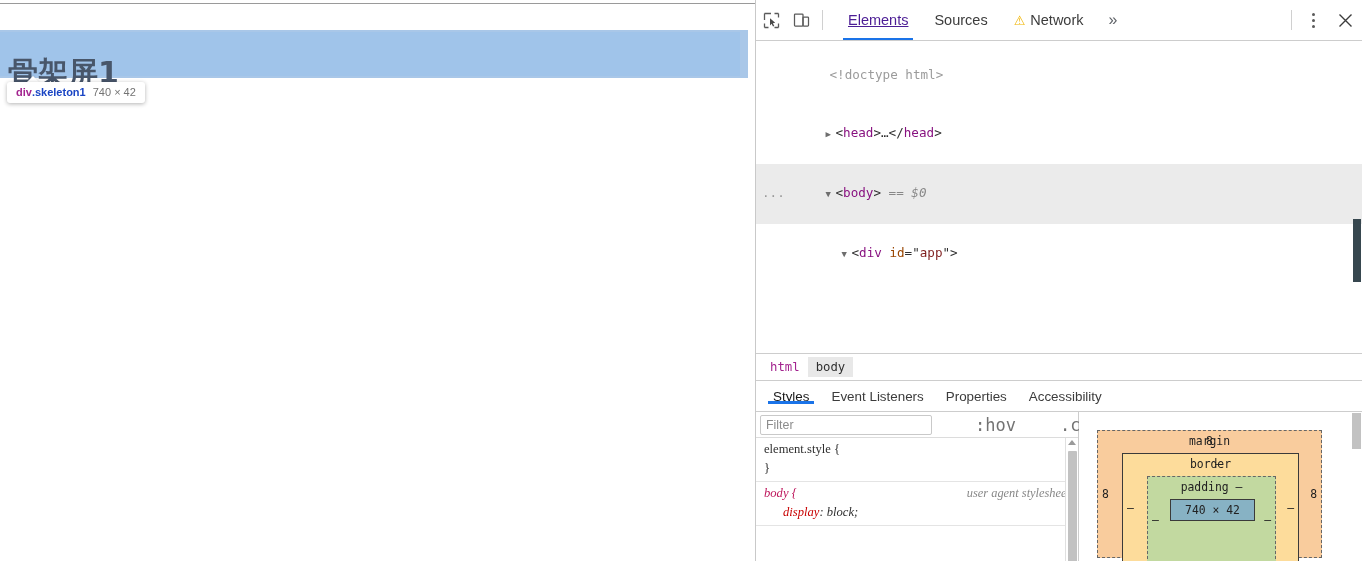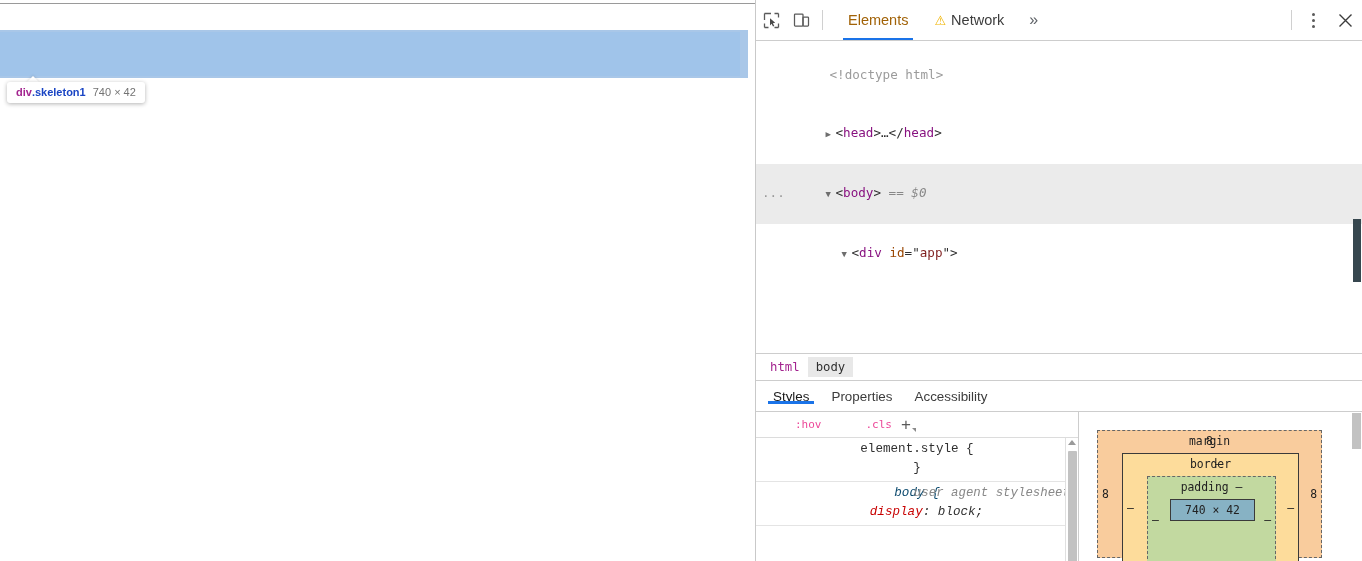--- a/index.html
+++ b/index.html
@@ -97,21 +97,21 @@
   }
   #dt-tabs { display: flex; align-items: stretch; margin-left: 6px; }
   .dt-tab {
     display: flex; align-items: center; gap: 5px;
     padding: 0 13px;
     font-size: 14.5px; color: #3c3c3c;
     position: relative;
     cursor: default;
     white-space: nowrap;
   }
-  .dt-tab.active { color: #a16207; }
+  .dt-tab.active { color: #4c1d95; text-decoration: underline; }
   .dt-tab.active::after {
     content: ""; position: absolute; left: 8px; right: 8px; bottom: 0;
     height: 2.5px; background: #1a73e8;
   }
   .dt-more { padding: 0 12px; display: flex; align-items: center; font-size: 16px; color: #5f6368; }
   #tb-right { margin-left: auto; display: flex; align-items: center; }
   .kebab-dot { width: 3px; height: 3px; border-radius: 50%; background: #5a5a5a; margin: 1.5px 0; }
 
   
   #dom-tree {
@@ -195,40 +195,39 @@
   }
   #filter-input {
     flex: 1; height: 20px; margin: 0 4px;
     border: 1px solid #c9c9c9; border-radius: 2px;
     font-size: 12.4px; padding: 0 5px; color: #6a6a6a;
     font-family: "Liberation Sans", sans-serif;
     background: #ffffff; outline: none;
   }
   #filter-input::placeholder { color: #8c8c8c; }
   .hov-btn {
-    font-family: "DejaVu Sans Mono", monospace; font-size: 11px;
-    color: #ec4899; padding: 0 5px; cursor: default; margin-left: 34px;
+    font-family: "DejaVu Sans Mono", monospace; font-size: 17px;
+    color: #737373; padding: 0 5px; cursor: default; margin-left: 34px;
   }
   .plus-btn { position: relative; padding: 0 7px 0 4px; color: #5a5a5a; font-size: 17px; line-height: 1; cursor: default; }
   .plus-btn .caret {
     position: absolute; right: 2px; bottom: 1px;
     width: 0; height: 0;
     border-left: 4px solid transparent;
     border-top: 4px solid #8a8a8a;
   }
   #rules-area {
     flex: 1; overflow: hidden; position: relative;
-    font-family: Liberation Mono, monospace;
+    font-family: Liberation Serif, serif;
     font-size: 12.6px; line-height: 19.4px;
     background: #ffffff;
-    text-align: center;
   }
   .rule-block { padding: 2px 8px 2px 8px; border-bottom: 1px solid #e4e4e4; position: relative; }
   .sel { color: #303030; }
-  .sel.ua { font-style: italic; color: #0c4a6e; }
+  .sel.ua { font-style: italic; color: #be185d; }
   .origin { color: #888888; font-style: italic; position: absolute; right: 8px; top: 2px; font-size: 12.4px; }
   .prop { color: #c80000; font-style: italic; padding-left: 19px; display: block; }
   .prop .pval { color: #303030; font-style: italic; }
   .prop .exp { color: #7a7a7a; font-size: 9px; }
   #styles-scrollbar {
     position: absolute; right: 0; top: 0; width: 13px; height: 100%;
     background: #ffffff; border-left: 1px solid #e0e0e0;
   }
   #styles-sb-up {
     position: absolute; top: 2px; left: 2px;
@@ -288,20 +287,21 @@
 </style>
 </head>
 <body>
 
 <div id="page-viewport">
   <div id="viewport-topline"></div>
 
   <div id="highlight-margin"></div>
   <div id="highlight-content"></div>
 
+  <h1 id="skeleton-heading">骨架屏1</h1>
 
   <div id="tooltip-arrow"></div>
   <div id="element-tooltip">
     <span class="tt-tag">div</span>
       <span class="tt-cls">.skeleton1</span>
     <span class="tt-dim">740 × 42</span>
   </div>
 </div>
 
 <div id="devtools">
@@ -317,20 +317,23 @@
       <svg width="17" height="17" viewBox="0 0 17 17">
         <rect x="1.5" y="2" width="8.5" height="12" rx="0.8" stroke="#5a5a5a" stroke-width="1.25" fill="none"></rect>
         <rect x="10" y="5" width="5.5" height="9" rx="0.8" stroke="#5a5a5a" stroke-width="1.25" fill="none"></rect>
       </svg>
     </div>
     <div class="tb-sep"></div>
 
     <div id="dt-tabs">
       <div class="dt-tab active">
         <span>Elements</span>
+      </div>
+      <div class="dt-tab">
+        <span>Sources</span>
       </div>
       <div class="dt-tab">
         <span class="warn-tri">⚠</span>
         <span>Network</span>
       </div>
       <div class="dt-more">»</div>
     </div>
 
     <div id="tb-right">
       <div class="tb-sep"></div>
@@ -377,28 +380,30 @@
     </div>
   </div>
 
   <div id="breadcrumb">
     <div class="crumb">html</div>
     <div class="crumb active">body</div>
   </div>
 
   <div id="sidebar-tabs">
     <div class="sb-tab active">Styles</div>
+    <div class="sb-tab">Event Listeners</div>
     <div class="sb-tab">Properties</div>
     <div class="sb-tab">Accessibility</div>
   </div>
 
   <div id="styles-pane">
 
     <div id="styles-left">
       <div id="filter-bar">
+        <input id="filter-input" type="text" placeholder="Filter" style="">
         <div class="hov-btn">:hov</div>
         <div class="hov-btn">.cls</div>
         <div class="plus-btn">
           <span>+</span>
           <span class="caret"></span>
         </div>
       </div>
 
       <div id="rules-area">
         <div class="rule-block">

